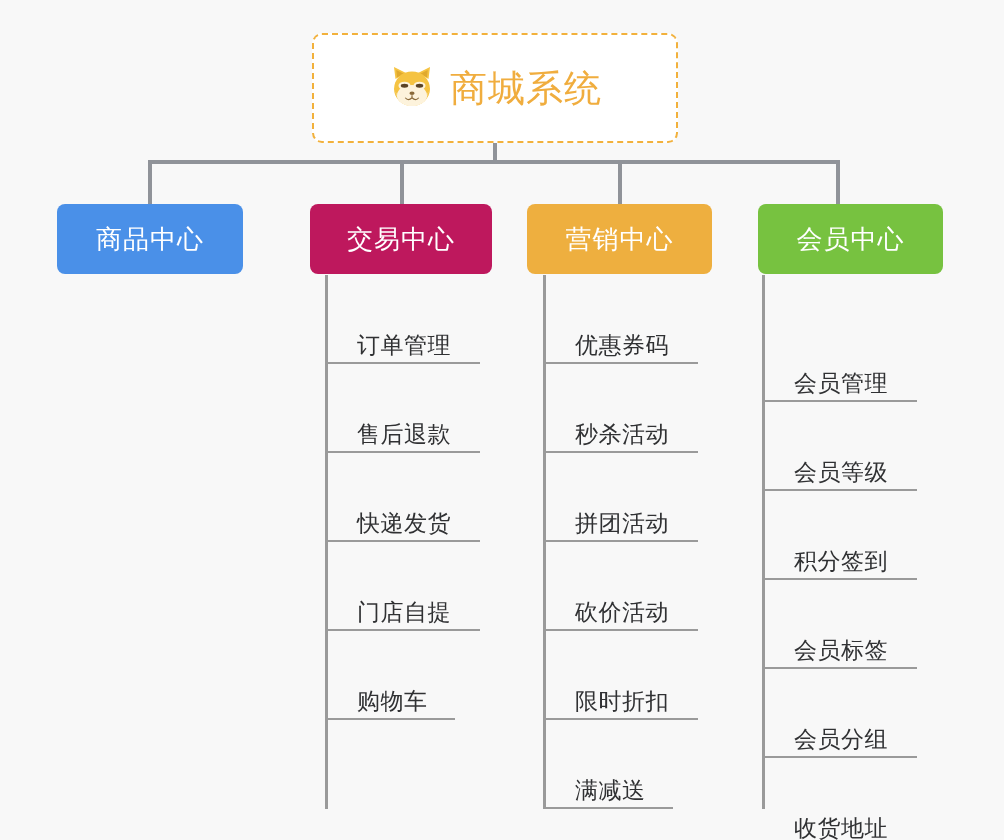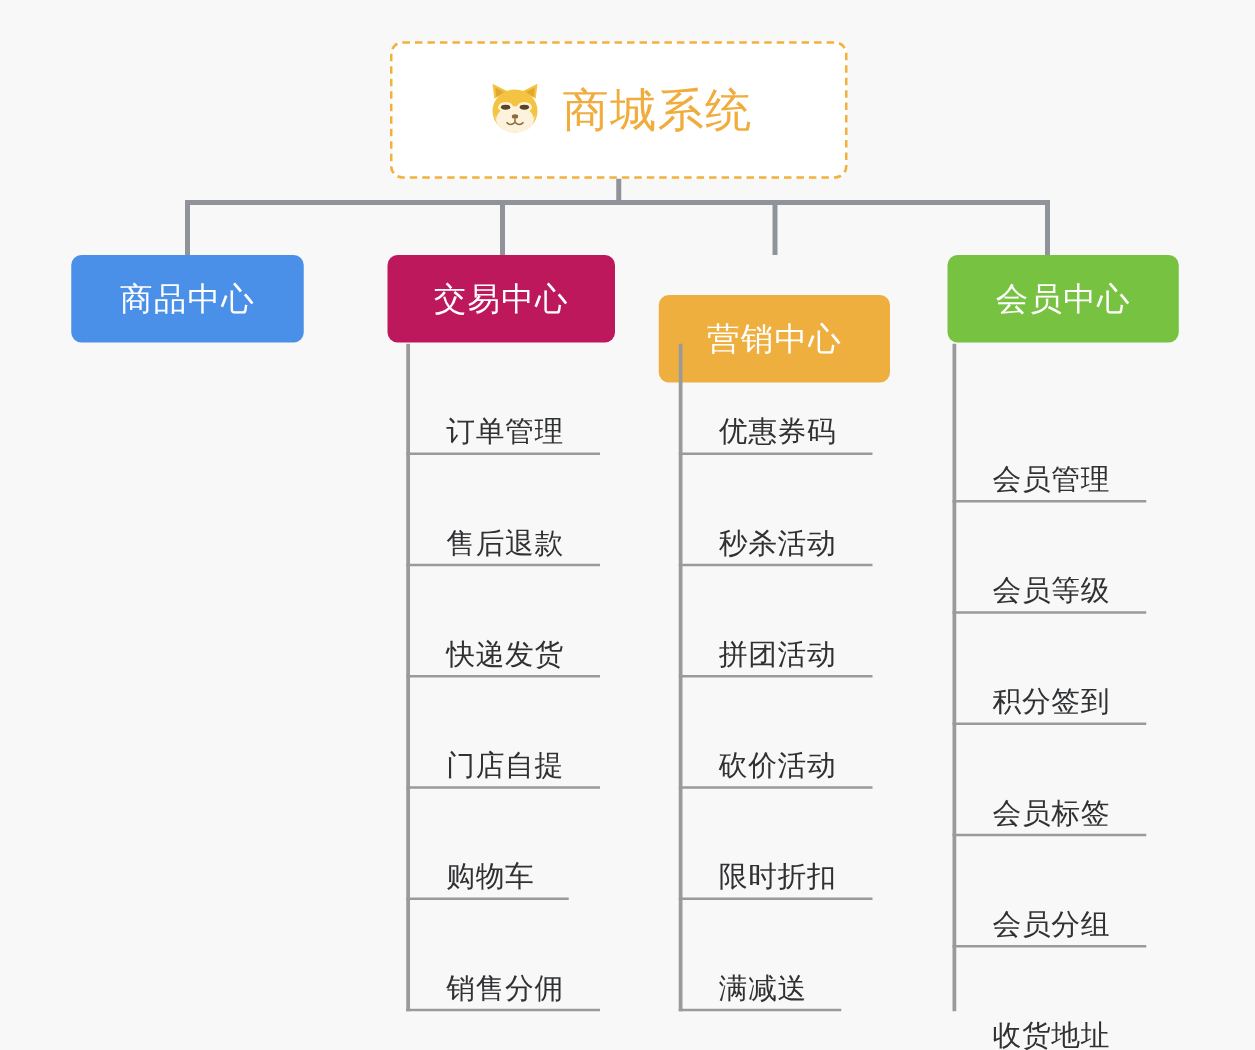--- a/index.html
+++ b/index.html
@@ -150,21 +150,21 @@
   <div class="conn conn-v" style="left:400px; top:160px; height:44px;"></div>
   <div class="conn conn-v" style="left:618px; top:160px; height:44px;"></div>
   <div class="conn conn-v" style="left:836px; top:160px; height:44px;"></div>
 
   <div class="cat-box" style="left:57px; top:204px; width:186px; background:#4a90e8;">
     <span>商品中心</span>
   </div>
   <div class="cat-box" style="left:310px; top:204px; width:182px; background:#be185d;">
     <span>交易中心</span>
   </div>
-  <div class="cat-box" style="left:527px; top:204px; width:185px; background:#eeaf3f;margin-top:32px;">
+  <div class="cat-box" style="left:527px; top:204px; width:185px; background:#eeaf3f;">
     <span>营销中心</span>
   </div>
   <div class="cat-box" style="left:745px; top:204px; width:185px; background:#77c240;margin-left:13px;">
     <span>会员中心</span>
   </div>
 
 
   <div class="branch" style="left:325px;">
     <div class="branch-spine" style="height:534px;"></div>
     <div class="leaf" style="width:155px;">
@@ -174,23 +174,20 @@
       <span class="leaf-label">售后退款</span>
     </div>
     <div class="leaf" style="width:155px;">
       <span class="leaf-label">快递发货</span>
     </div>
     <div class="leaf" style="width:155px;">
       <span class="leaf-label">门店自提</span>
     </div>
     <div class="leaf" style="width:130px;">
       <span class="leaf-label">购物车</span>
-    </div>
-    <div class="leaf" style="width:155px;">
-      <span class="leaf-label">销售分佣</span>
     </div>
   </div>
 
   <div class="branch" style="left:543px;">
     <div class="branch-spine" style="height:534px;"></div>
     <div class="leaf" style="width:155px;">
       <span class="leaf-label">优惠券码</span>
     </div>
     <div class="leaf" style="width:155px;">
       <span class="leaf-label">秒杀活动</span>

